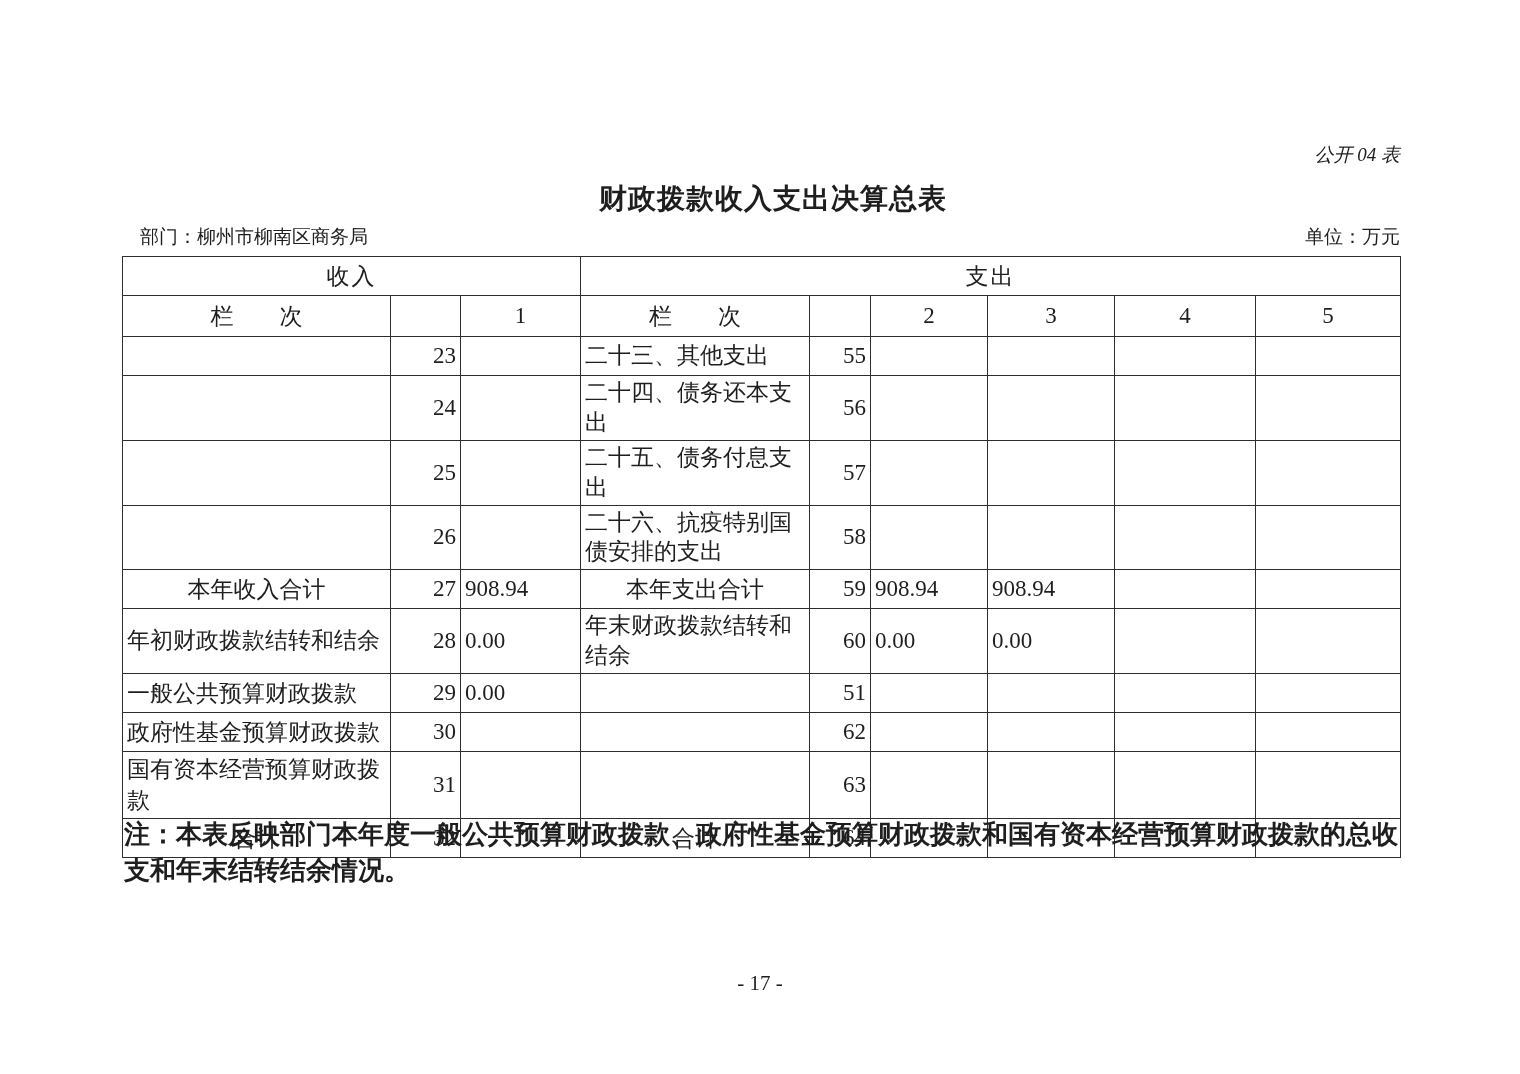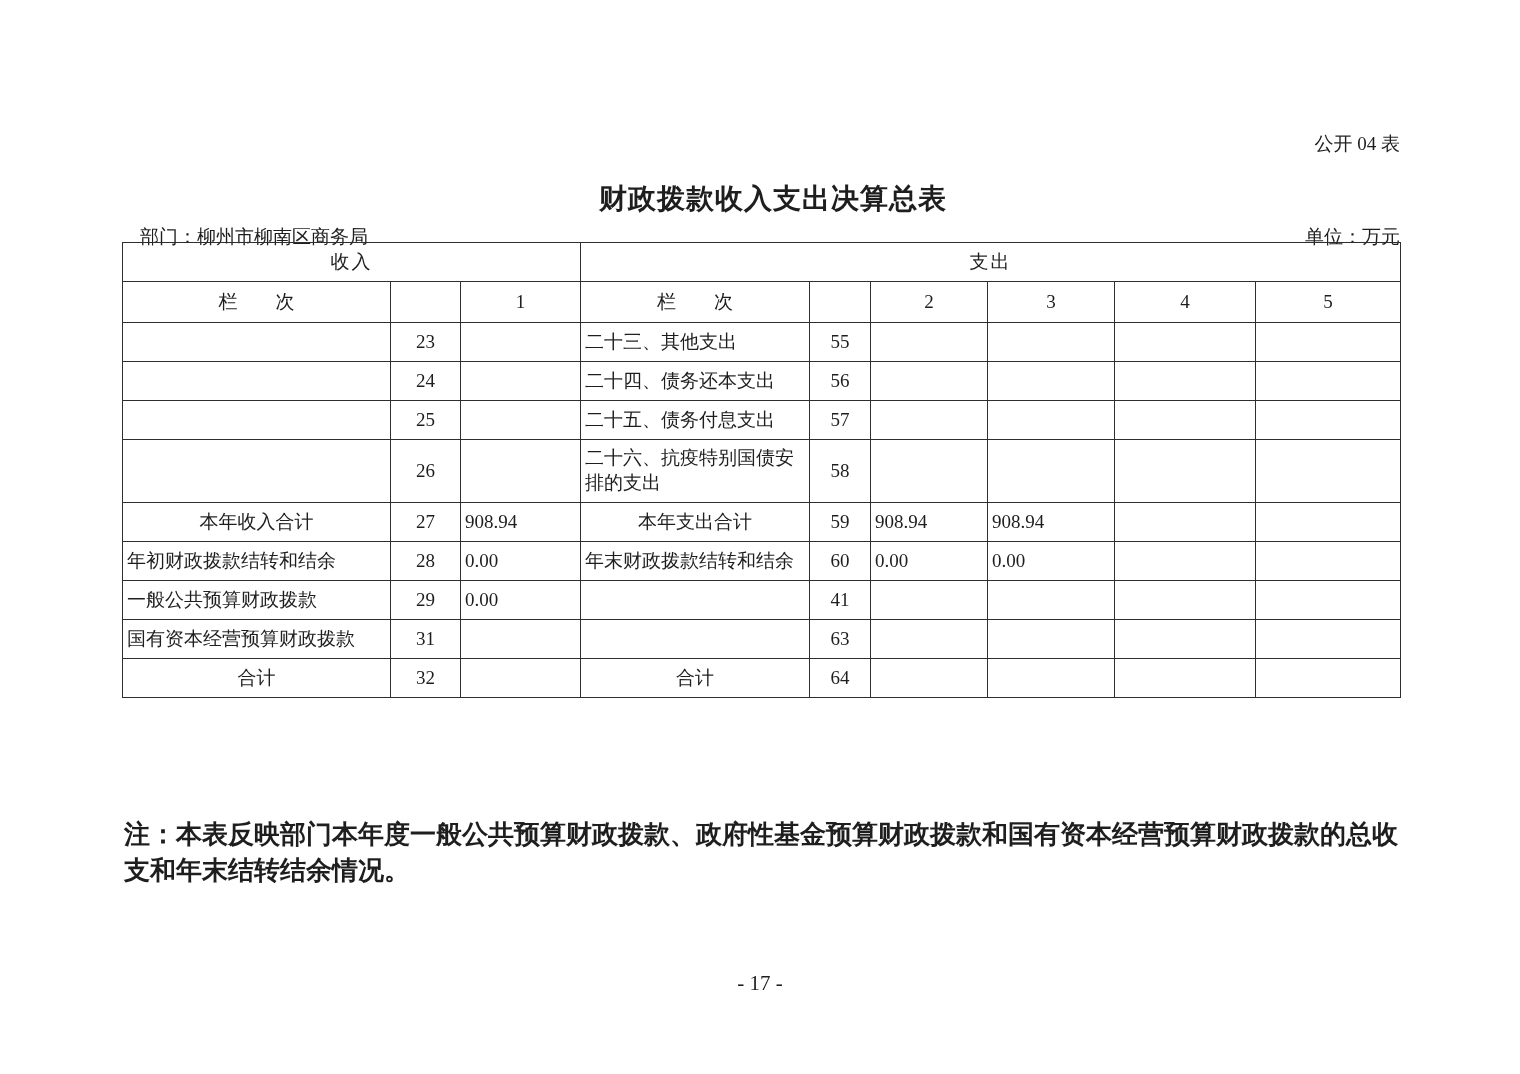--- a/index.html
+++ b/index.html
@@ -15,25 +15,26 @@
     color: #1e1e1e;
   }
   .page {
     position: relative;
     width: 1520px;
     height: 1074px;
     background: #ffffff;
   }
   .form-label {
     position: absolute;
-    top: 131px;
+    top: 142px;
     left: 122px;
     width: 1278px;
     text-align: right;
     font-size: 19px;
+    font-style: italic;
   }
   .title {
     position: absolute;
     top: 168px;
     left: 122px;
     width: 1278px;
     margin: 12px;
     text-align: center;
     font-size: 28px;
     font-weight: bold;
@@ -44,44 +45,44 @@
     top: 224px;
     left: 122px;
     width: 1278px;
     display: flex;
     justify-content: space-between;
     font-size: 19px;
   }
   .meta-row .dept { padding-left: 6px; margin-left: 12px; }
   table.fin {
     position: absolute;
-    top: 242px;
+    top: 256px;
     left: 122px;
     width: 1278px;
     border-collapse: collapse;
     table-layout: fixed;
-    font-size: 19px;
+    font-size: 23px;
   }
   table.fin th, table.fin td {
     border: 1px solid #2e2e2e;
     padding: 2px 4px;
     font-weight: normal;
     vertical-align: middle;
     overflow: hidden;
   }
   thead tr.section-row th { height: 34px; text-align: center; letter-spacing: 2px; }
   thead tr.header-row th  { height: 44px; text-align: center; }
   thead tr.index-row td   { height: 36px; text-align: center; }
   th.wrap2 { white-space: pre-line; line-height: 1.35; }
   tbody td { height: 34px; }
   tbody tr.tall td { height: 58px; }
   td.item-left   { text-align: left; padding-left: 7px;  line-height: 1.3; }
   td.item-indent { text-align: left; padding-left: 30px; }
   td.item-total  { text-align: center; font-weight: bold; }
-  td.num-c { text-align: center; }
+  td.num-c { text-align: right; }
   td.num-r { text-align: left; padding-right: 10px; }
   .note {
     position: absolute;
     top: 817px;
     left: 124px;
     width: 1290px;
     font-size: 26px;
     line-height: 1.4;
     font-weight: bold;
   }
@@ -202,21 +203,32 @@
           <td class="num-r">0.00</td>
           <td class="num-r">0.00</td>
           <td class="num-r"></td>
           <td class="num-r"></td>
         </tr>
         <tr>
           <td class="item-indent">一般公共预算财政拨款</td>
           <td class="num-c">29</td>
           <td class="num-r">0.00</td>
           <td class="item-left"></td>
-          <td class="num-c">41</td>
+          <td class="num-c">51</td>
+          <td class="num-r"></td>
+          <td class="num-r"></td>
+          <td class="num-r"></td>
+          <td class="num-r"></td>
+        </tr>
+        <tr>
+          <td class="item-indent">政府性基金预算财政拨款</td>
+          <td class="num-c">30</td>
+          <td class="num-r"></td>
+          <td class="item-left"></td>
+          <td class="num-c">62</td>
           <td class="num-r"></td>
           <td class="num-r"></td>
           <td class="num-r"></td>
           <td class="num-r"></td>
         </tr>
         <tr>
           <td class="item-indent">国有资本经营预算财政拨款</td>
           <td class="num-c">31</td>
           <td class="num-r"></td>
           <td class="item-left"></td>

